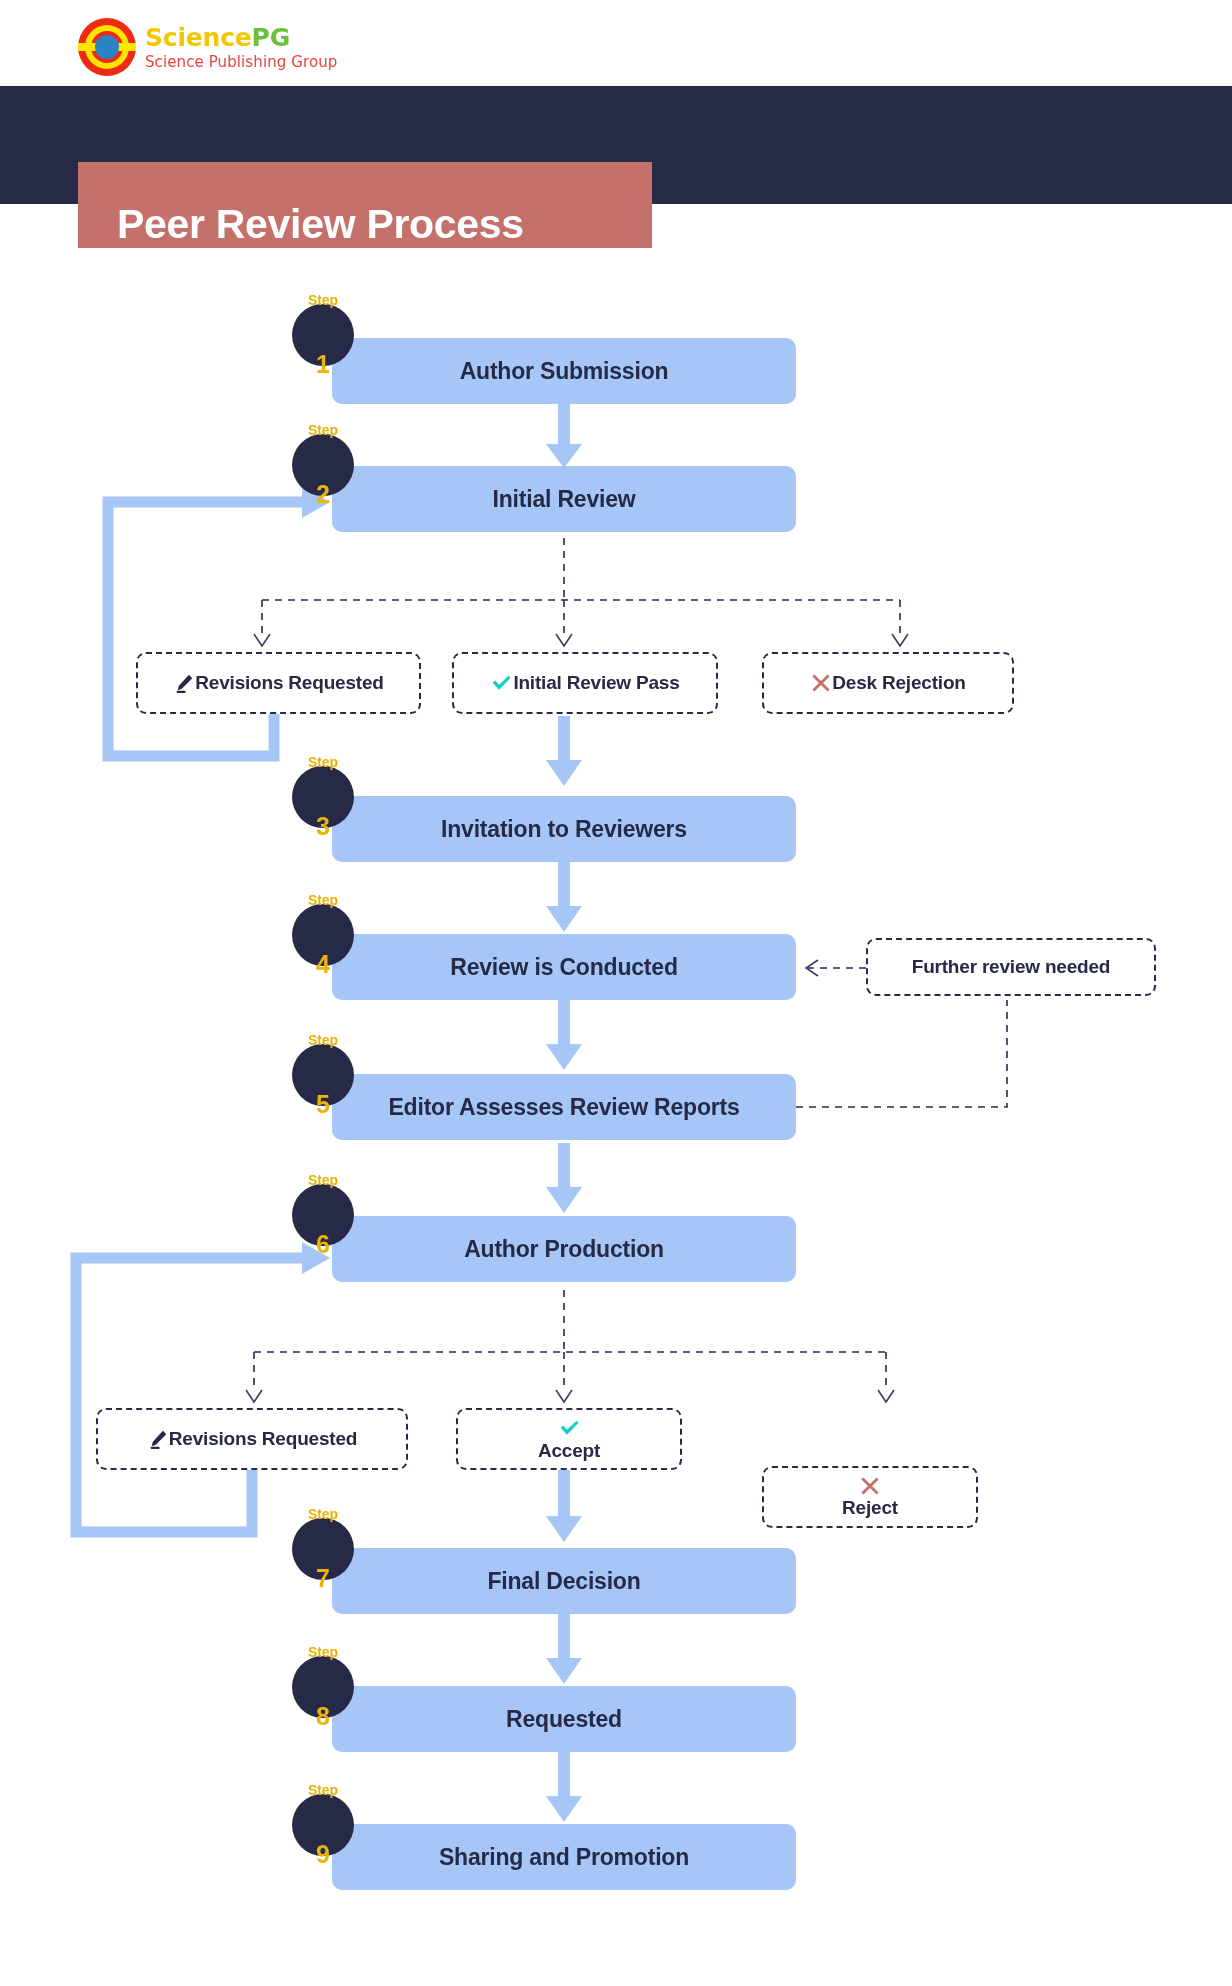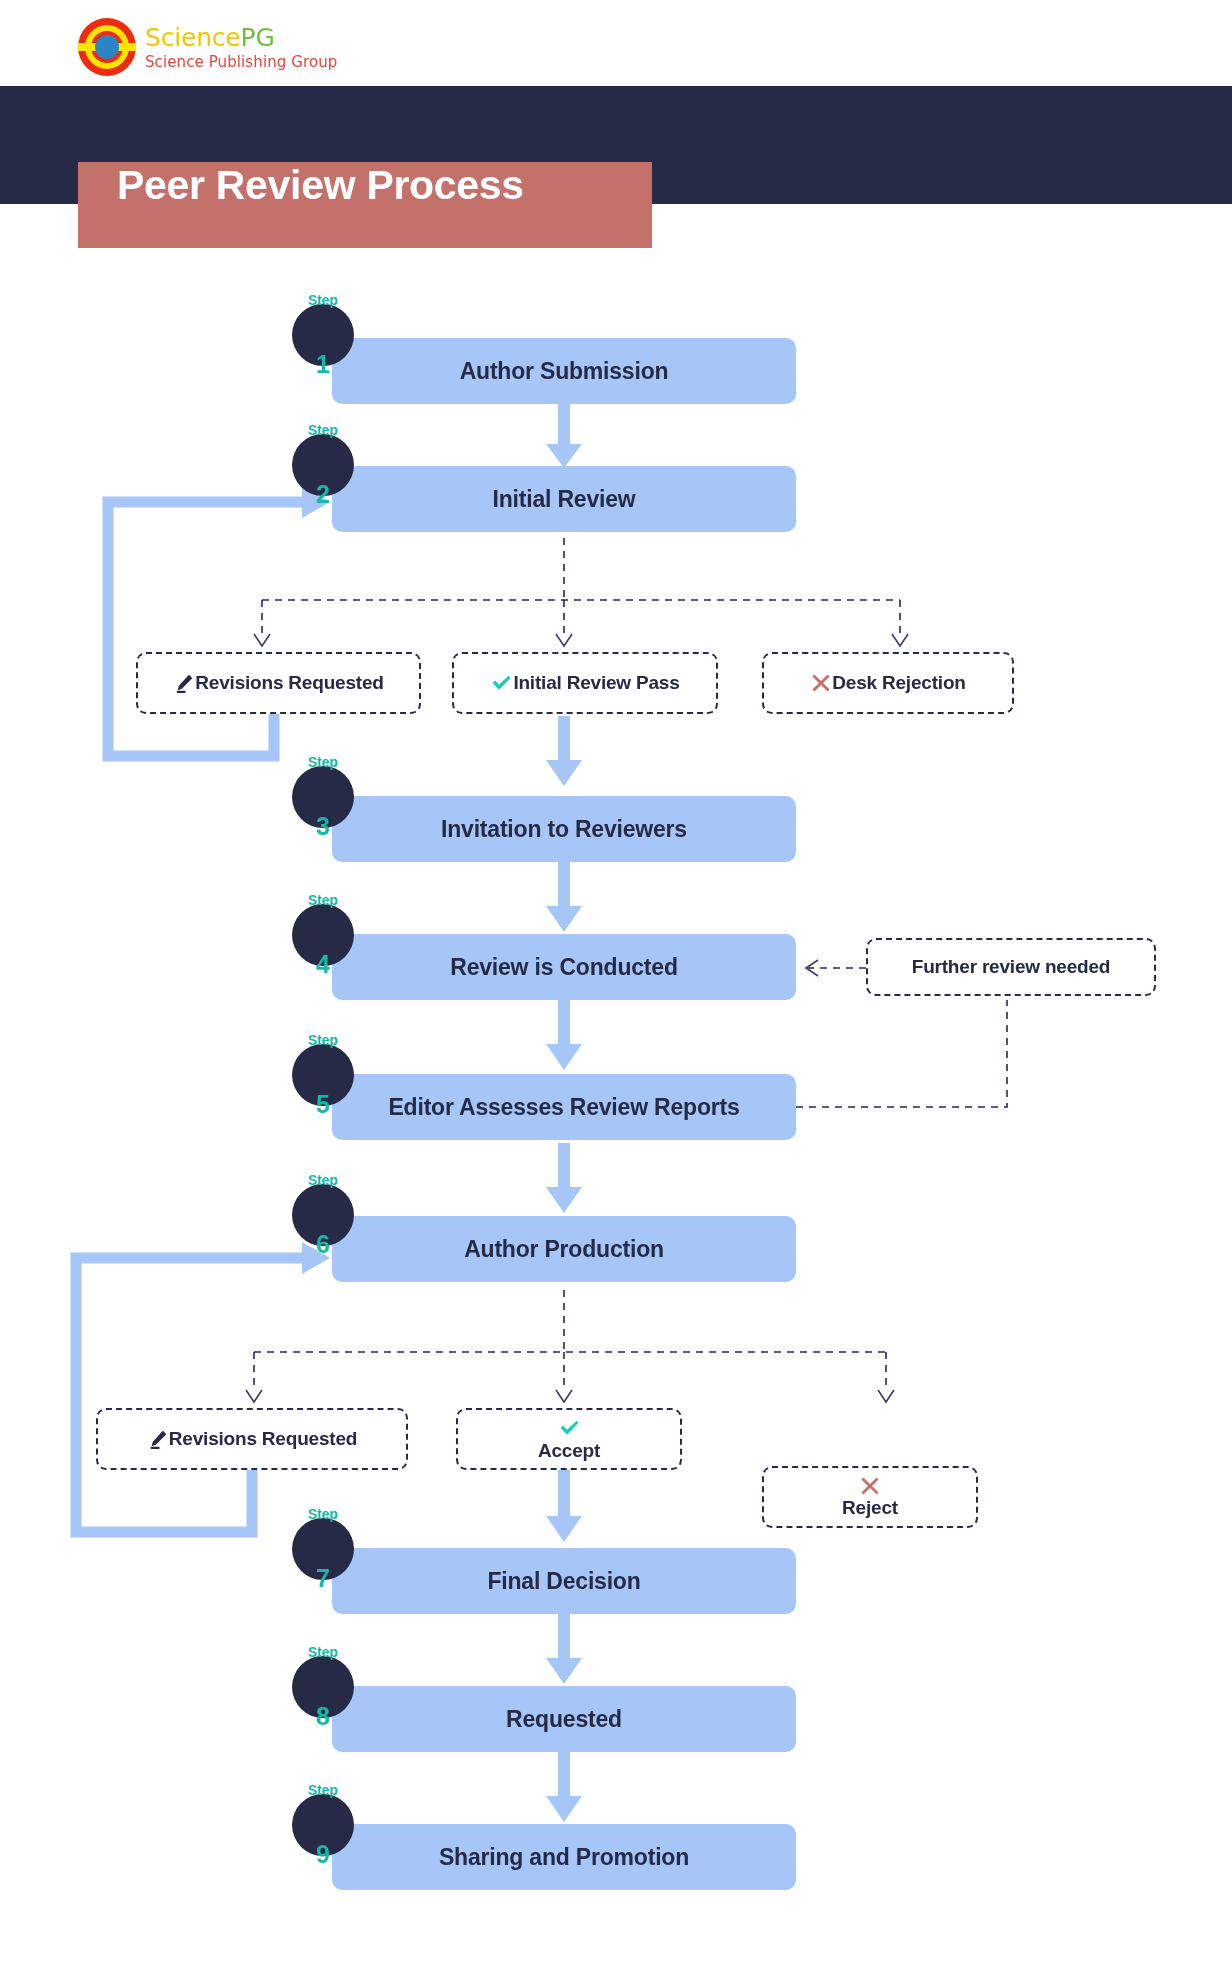--- a/index.html
+++ b/index.html
@@ -64,21 +64,21 @@
     background: #2b84c4;
   }
   .logo-mark .slash {
     position: absolute; left: 0; top: 25px;
     width: 58px; height: 8px;
     background: #ffe400;
   }
   .logo-text { display: flex; flex-direction: column; line-height: 1; }
   .logo-title {
     font-size: 25px;
-    font-weight: normal;
+    font-weight: bold;
     letter-spacing: -0.2px;
     font-family: "DejaVu Sans", sans-serif;
   }
   .logo-title .sci { color: #f3c700; }
   .logo-title .pg  { color: #6cbf3f; }
   .logo-sub {
     margin-top: 5px;
     font-size: 15px;
     color: #e8443c;
     letter-spacing: 0.1px;
@@ -91,21 +91,21 @@
     left: 0; top: 86px;
     width: 1232px; height: 118px;
     background: #262a47;
   }
   .title-chip {
     position: absolute;
     left: 78px; top: 162px;
     width: 574px; height: 86px;
     background: #c4716c;
     display: flex;
-    align-items: flex-start;
+    align-items: flex-end;
   }
   .title-chip-text {
     color: #ffffff;
     font-size: 41px;
     font-weight: bold;
     letter-spacing: -0.3px;
     padding-left: 39px;
   }
 
   
@@ -140,21 +140,21 @@
   }
   .step-badge {
     position: absolute;
     width: 62px; height: 62px;
     border-radius: 50%;
     background: #262a47;
     display: flex;
     flex-direction: column;
     align-items: center;
     justify-content: center;
-    color: #14b8a6;
+    color: #eab308;
     line-height: 1;
     gap: 43px;
   }
   .step-badge .sb-word {
     font-size: 14px;
     font-weight: bold;
     letter-spacing: -0.1px;
   }
   .step-badge .sb-num {
     font-size: 25px;

